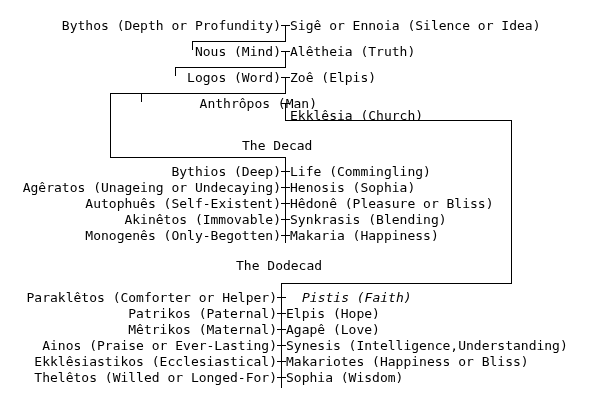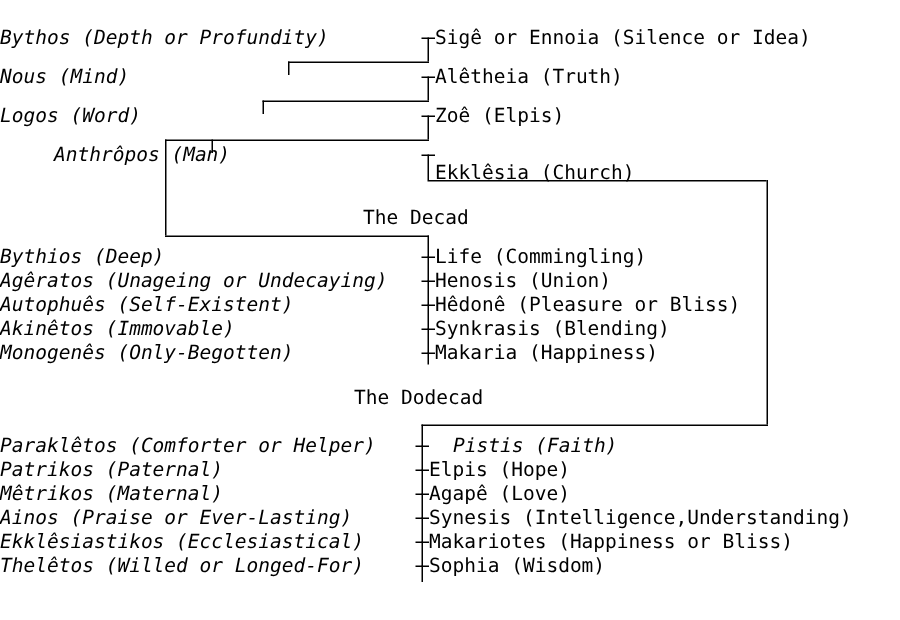--- a/index.html
+++ b/index.html
@@ -12,21 +12,21 @@
 
   .txt{
     position:absolute;
     font-size:13px;
     line-height:16px;
     letter-spacing:0px;
     white-space:pre;
     color:#000;
   }
   
-  .left{ text-align:left;font-style:italic; }
+  .left{ text-align:right; }
   .right{ text-align:left; }
   .title{ text-align:left; }
 
   
   .ln{position:absolute;background:#000;}
   .h{height:1px;}
   .v{width:1px;}
 </style>
 </head>
 <body>
@@ -70,21 +70,21 @@
   <div class="txt title" style="left:242px;top:138px;">The Decad</div>
 
   <div class="ln v" style="left:285px;top:157px;height:86px;"></div>
 
   <div class="txt left" style="left:0px;top:164px;width:281px;">Bythios (Deep)</div>
   <div class="txt right" style="left:290px;top:164px;">Life (Commingling)</div>
   <div class="ln h" style="left:281px;top:171px;width:5px;"></div>
   <div class="ln h" style="left:285px;top:171px;width:5px;"></div>
 
   <div class="txt left" style="left:0px;top:180px;width:281px;">Agêratos (Unageing or Undecaying)</div>
-  <div class="txt right" style="left:290px;top:180px;">Henosis (Union)</div>
+  <div class="txt right" style="left:290px;top:180px;">Henosis (Sophia)</div>
   <div class="ln h" style="left:281px;top:187px;width:5px;"></div>
   <div class="ln h" style="left:285px;top:187px;width:5px;"></div>
 
   <div class="txt left" style="left:0px;top:196px;width:281px;">Autophuês (Self-Existent)</div>
   <div class="txt right" style="left:290px;top:196px;">Hêdonê (Pleasure or Bliss)</div>
   <div class="ln h" style="left:281px;top:203px;width:5px;"></div>
   <div class="ln h" style="left:285px;top:203px;width:5px;"></div>
 
   <div class="txt left" style="left:0px;top:212px;width:281px;">Akinêtos (Immovable)</div>
   <div class="txt right" style="left:290px;top:212px;">Synkrasis (Blending)</div>

